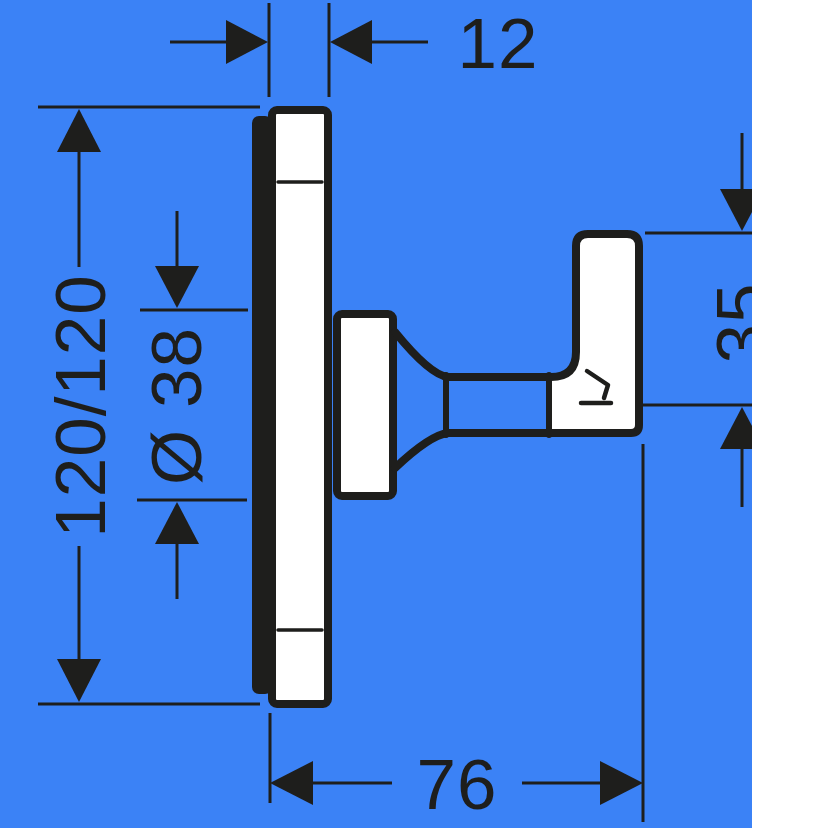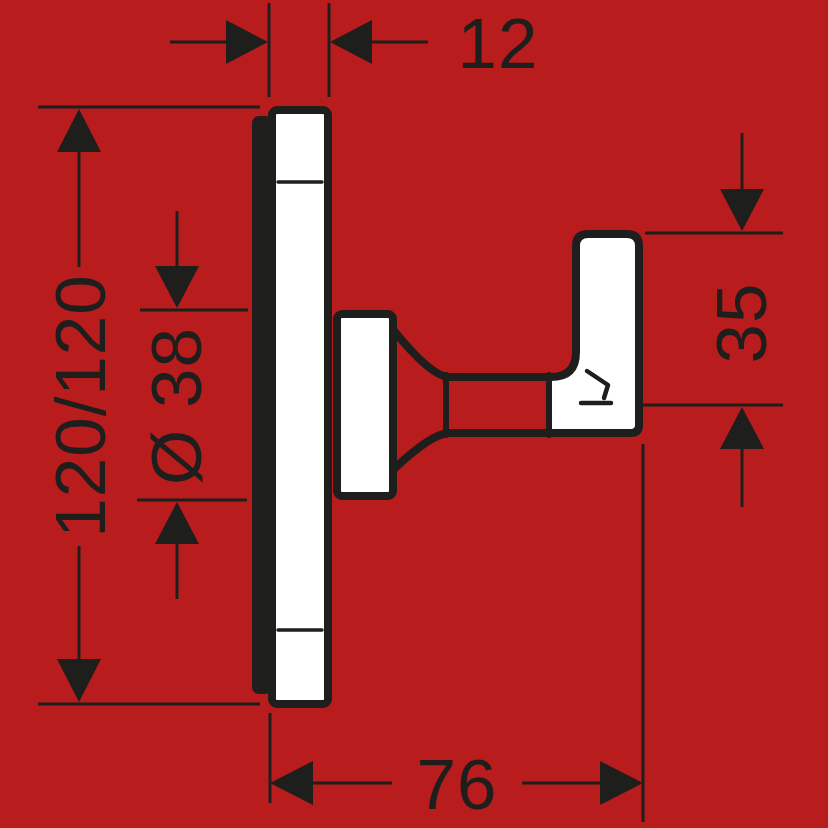--- a/index.html
+++ b/index.html
@@ -2,23 +2,23 @@
 <html style="--ink: #1e1e1c;"><head>
 <meta charset="utf-8">
 <style>
   html, body {
     margin: 0;
     padding: 0;
     background: #ffffff;
   }
   .canvas {
     position: relative;
-    width: 828px;
+    width: 752px;
     height: 828px;
-    background: #b91c1c;
+    background: #3b82f6;
     overflow: hidden;
     font-family: "Liberation Sans", sans-serif;
   }
   svg.drawing {
     position: absolute;
     left: 0;
     top: 0;
     width: 828px;
     height: 828px;
     display: block;

